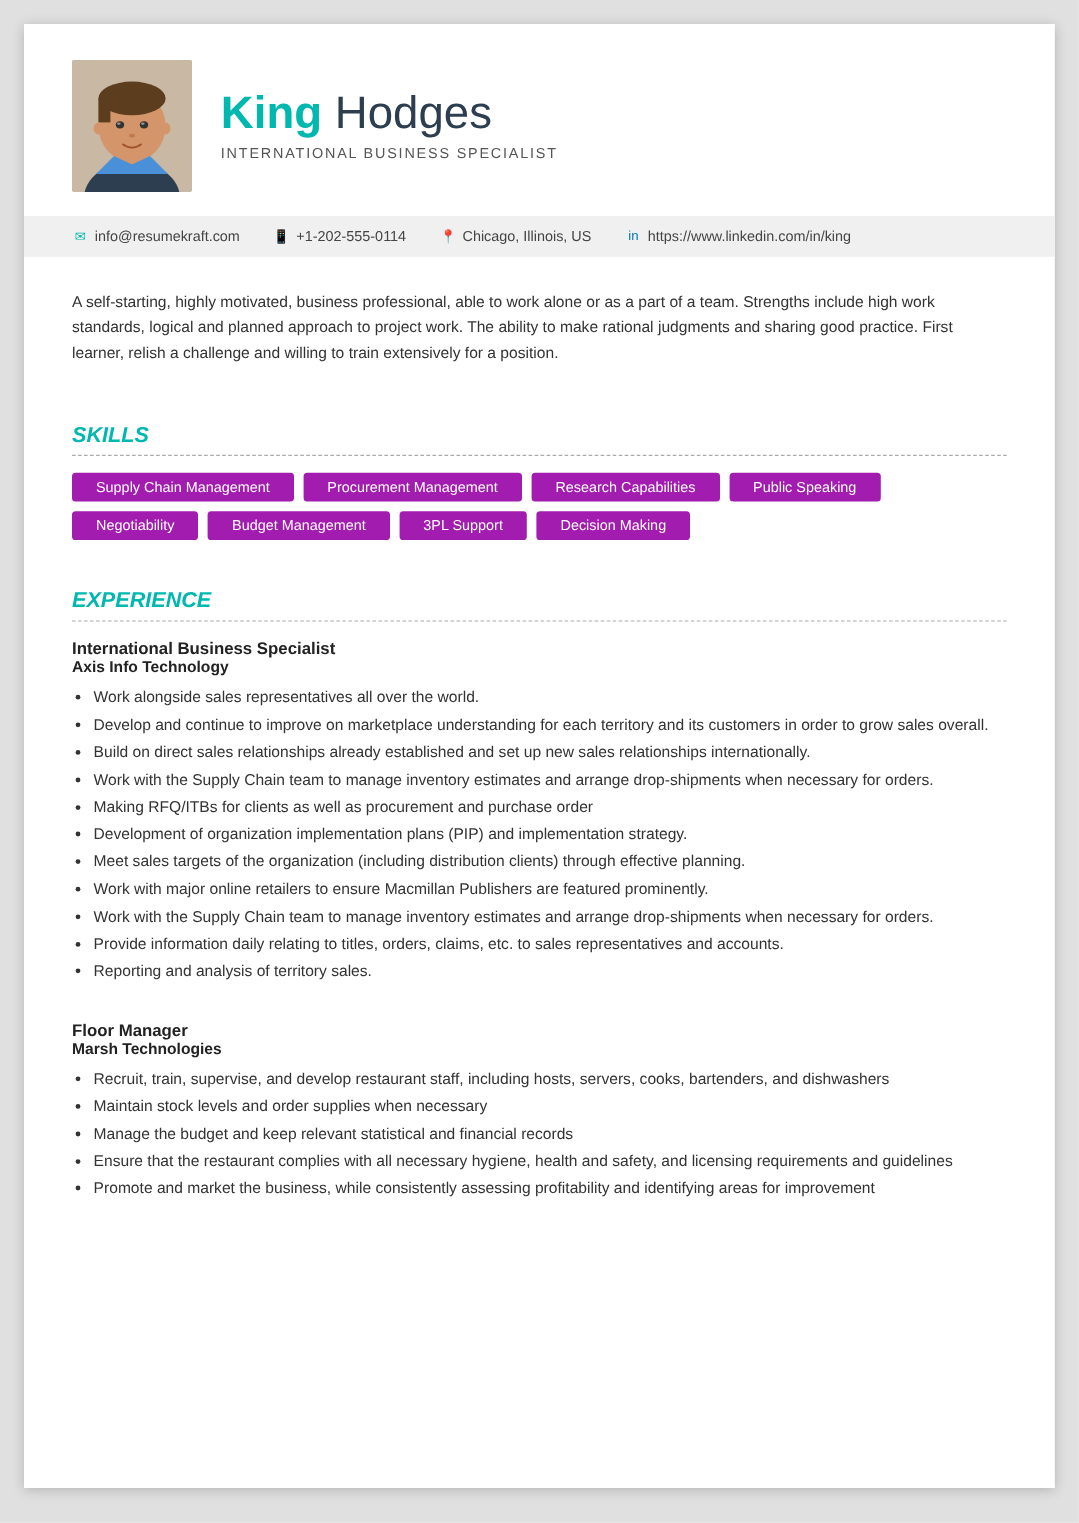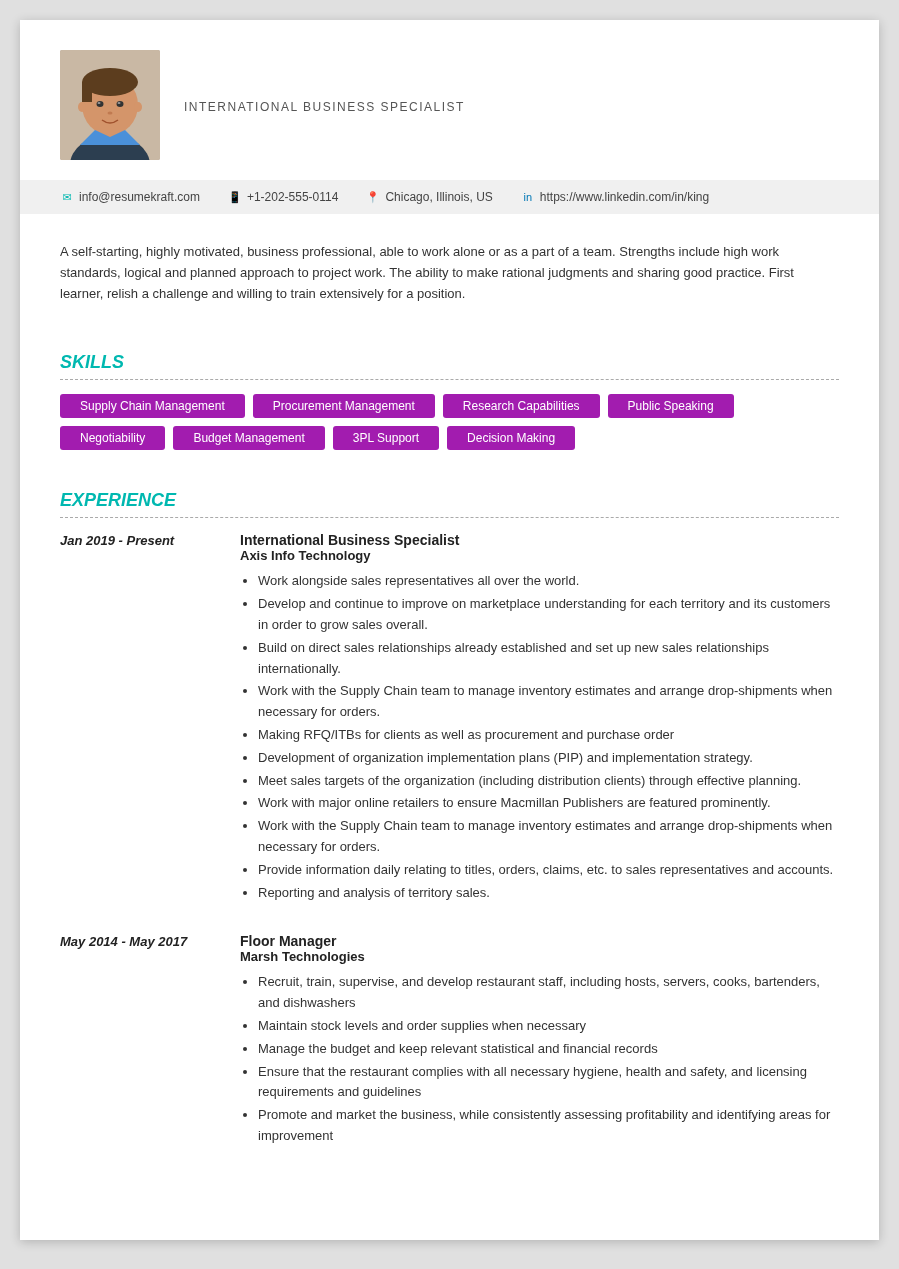--- a/index.html
+++ b/index.html
@@ -198,20 +198,23 @@
 
         <path d="M 42 70 Q 50 76 58 70" stroke="#a0522d" stroke-width="1.5" fill="none"></path>
 
         <ellipse cx="22" cy="57" rx="4" ry="5" fill="#d4956a"></ellipse>
         <ellipse cx="78" cy="57" rx="4" ry="5" fill="#d4956a"></ellipse>
 
         <path d="M 20 95 L 35 80 L 50 87 L 65 80 L 80 95 Z" fill="#4a90d9"></path>
       </svg>
     </div>
     <div class="name-title">
+      <div class="name-line">
+        <span class="name-first">King</span><span class="name-last"> Hodges</span>
+      </div>
       <div class="job-title">INTERNATIONAL BUSINESS SPECIALIST</div>
     </div>
   </div>
 
   <div class="contact-bar">
     <div class="contact-item">
       <span class="contact-icon email-icon">✉</span>
       <span>info@resumekraft.com</span>
     </div>
     <div class="contact-item">
@@ -245,41 +248,39 @@
         <span class="skill-tag">3PL Support</span>
         <span class="skill-tag">Decision Making</span>
       </div>
   </div>
 
   <div class="section" style="margin-top: 40px;">
     <div class="section-title">EXPERIENCE</div>
     <hr class="section-divider">
     <div id="experience-container">
     <div class="exp-entry">
-          <div class="exp-date">Jan 2019 - Present</div>
           <div class="exp-content">
             <div class="exp-role">International Business Specialist</div>
             <div class="exp-company">Axis Info Technology</div>
             <ul class="exp-bullets">
               <li>Work alongside sales representatives all over the world.</li>
               <li>Develop and continue to improve on marketplace understanding for each territory and its customers in order to grow sales overall.</li>
               <li>Build on direct sales relationships already established and set up new sales relationships internationally.</li>
               <li>Work with the Supply Chain team to manage inventory estimates and arrange drop-shipments when necessary for orders.</li>
               <li>Making RFQ/ITBs for clients as well as procurement and purchase order</li>
               <li>Development of organization implementation plans (PIP) and implementation strategy.</li>
               <li>Meet sales targets of the organization (including distribution clients) through effective planning.</li>
               <li>Work with major online retailers to ensure Macmillan Publishers are featured prominently.</li>
               <li>Work with the Supply Chain team to manage inventory estimates and arrange drop-shipments when necessary for orders.</li>
               <li>Provide information daily relating to titles, orders, claims, etc. to sales representatives and accounts.</li>
               <li>Reporting and analysis of territory sales.</li>
             </ul>
           </div>
         </div>
         <div class="exp-entry">
-          <div class="exp-date">May 2014 - May 2017</div>
           <div class="exp-content">
             <div class="exp-role">Floor Manager</div>
             <div class="exp-company">Marsh Technologies</div>
             <ul class="exp-bullets">
               <li>Recruit, train, supervise, and develop restaurant staff, including hosts, servers, cooks, bartenders, and dishwashers</li>
               <li>Maintain stock levels and order supplies when necessary</li>
               <li>Manage the budget and keep relevant statistical and financial records</li>
               <li>Ensure that the restaurant complies with all necessary hygiene, health and safety, and licensing requirements and guidelines</li>
               <li>Promote and market the business, while consistently assessing profitability and identifying areas for improvement</li>
             </ul>

